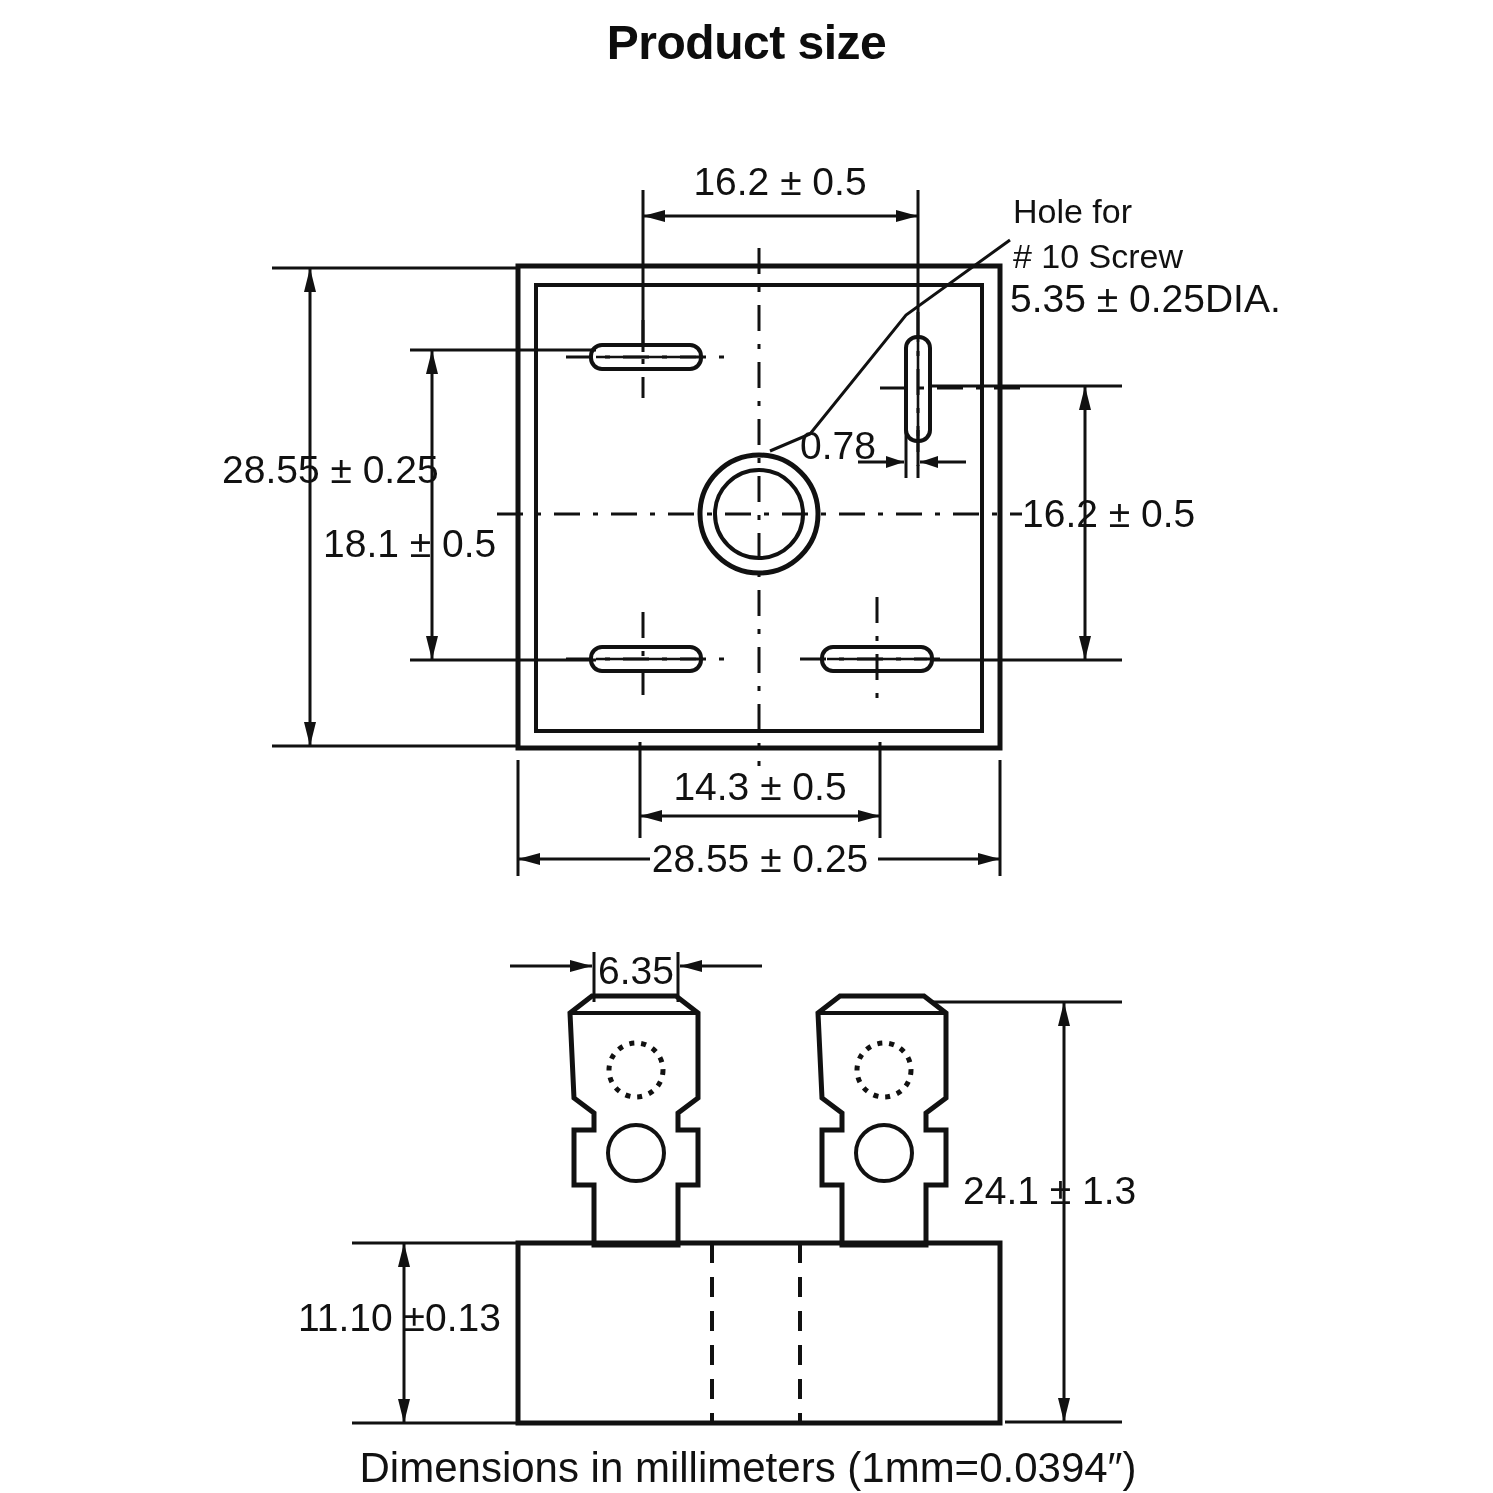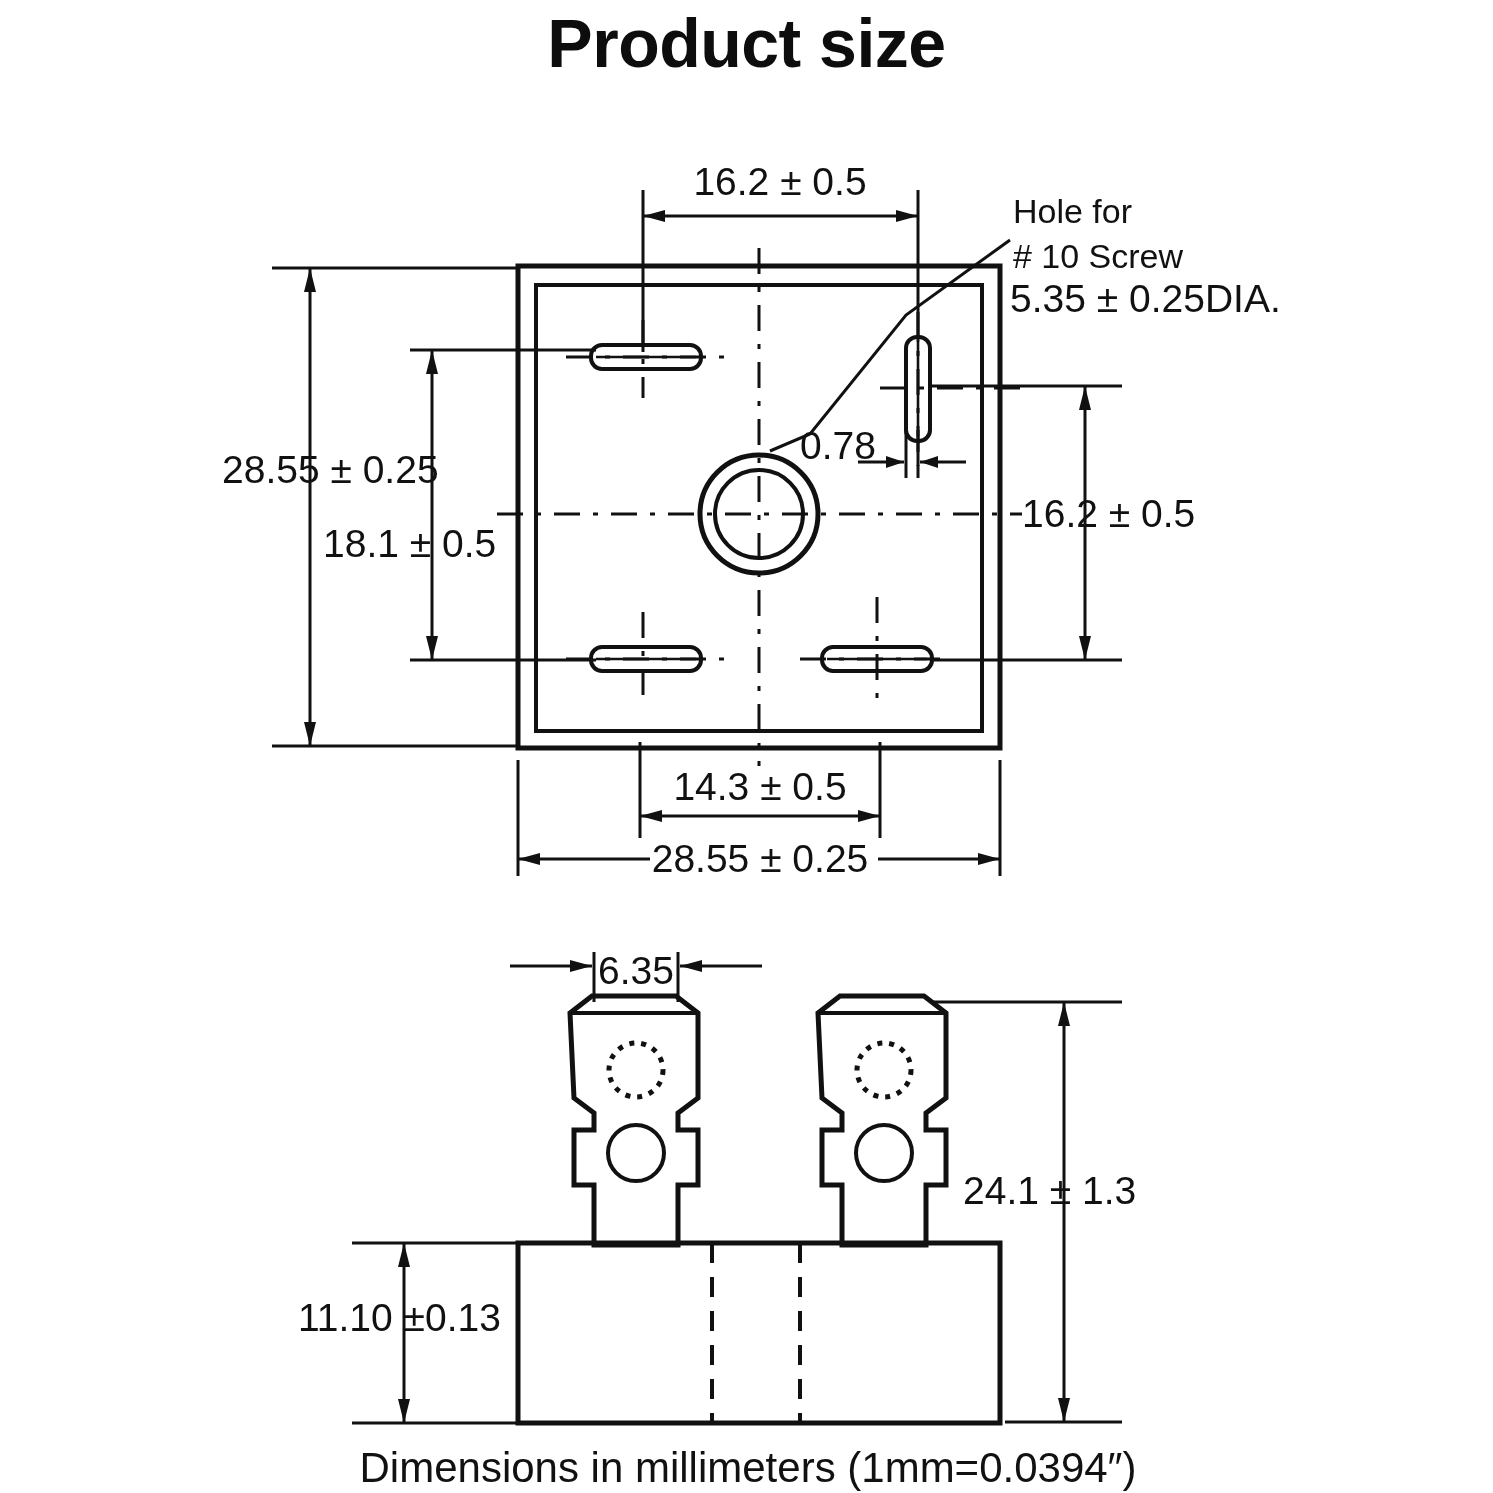--- a/index.html
+++ b/index.html
@@ -13,21 +13,21 @@
     font-family: "Liberation Sans", sans-serif;
     overflow: hidden;
     position: relative;
   }
   #page-title {
     position: absolute;
     top: 0;
     left: 0;
     width: 1493px;
     text-align: center;
-    font-size: 68px;
+    font-size: 48px;
     font-weight: 700;
     color: #0d0d0d;
     letter-spacing: -0.5px;
     line-height: 86px;
   }
   #drawing-wrap {
     position: absolute;
     top: 0;
     left: 0;
     width: 1199px;

